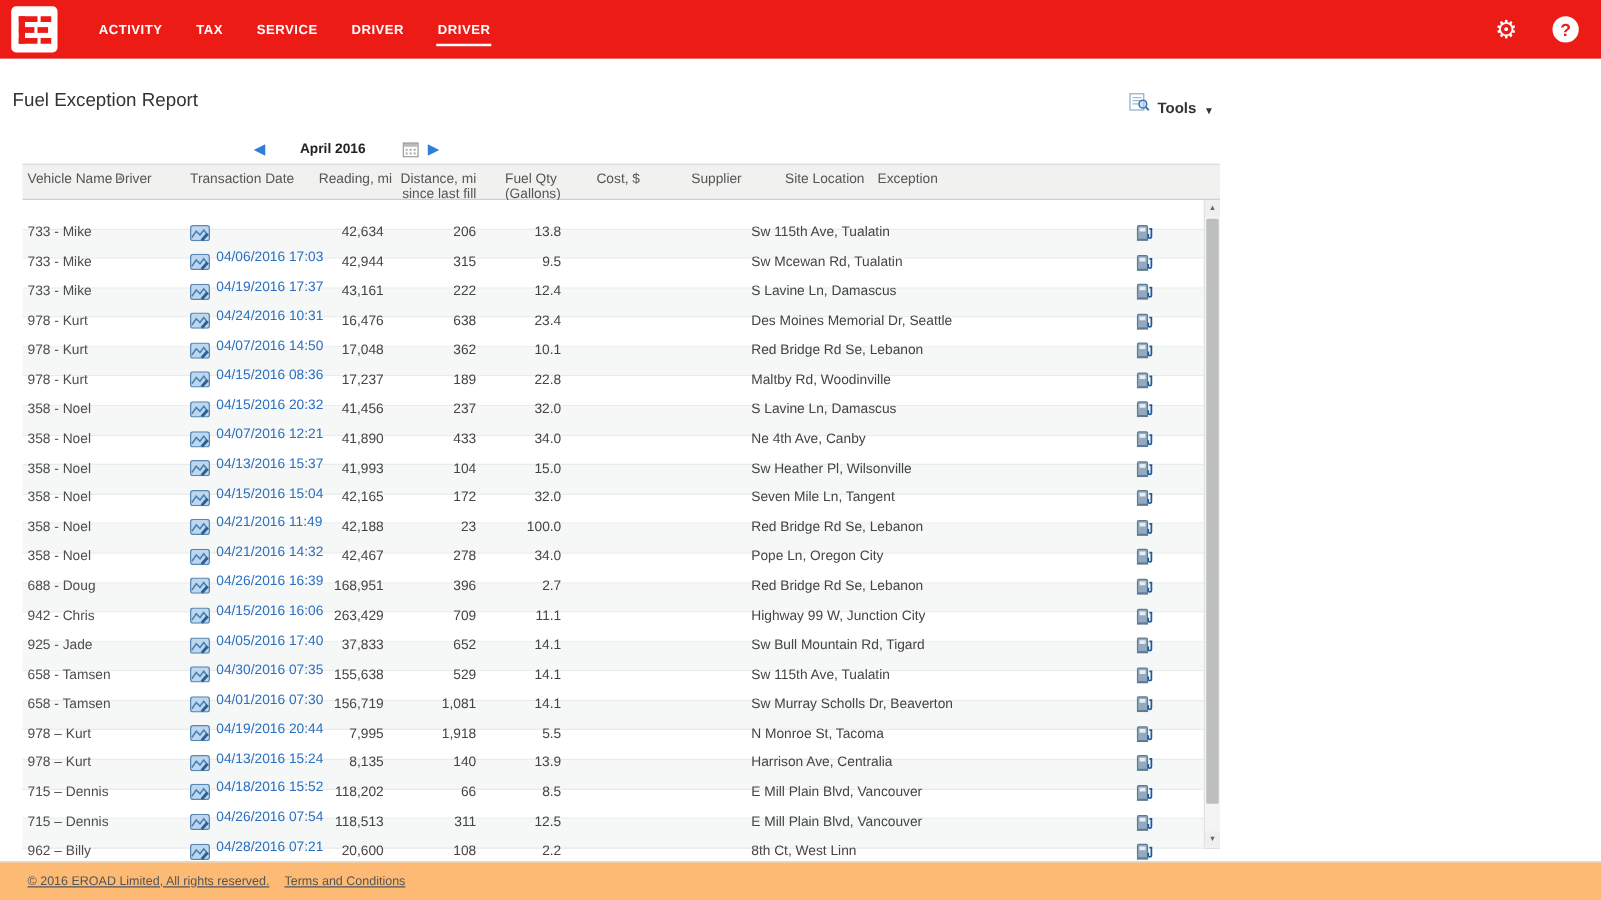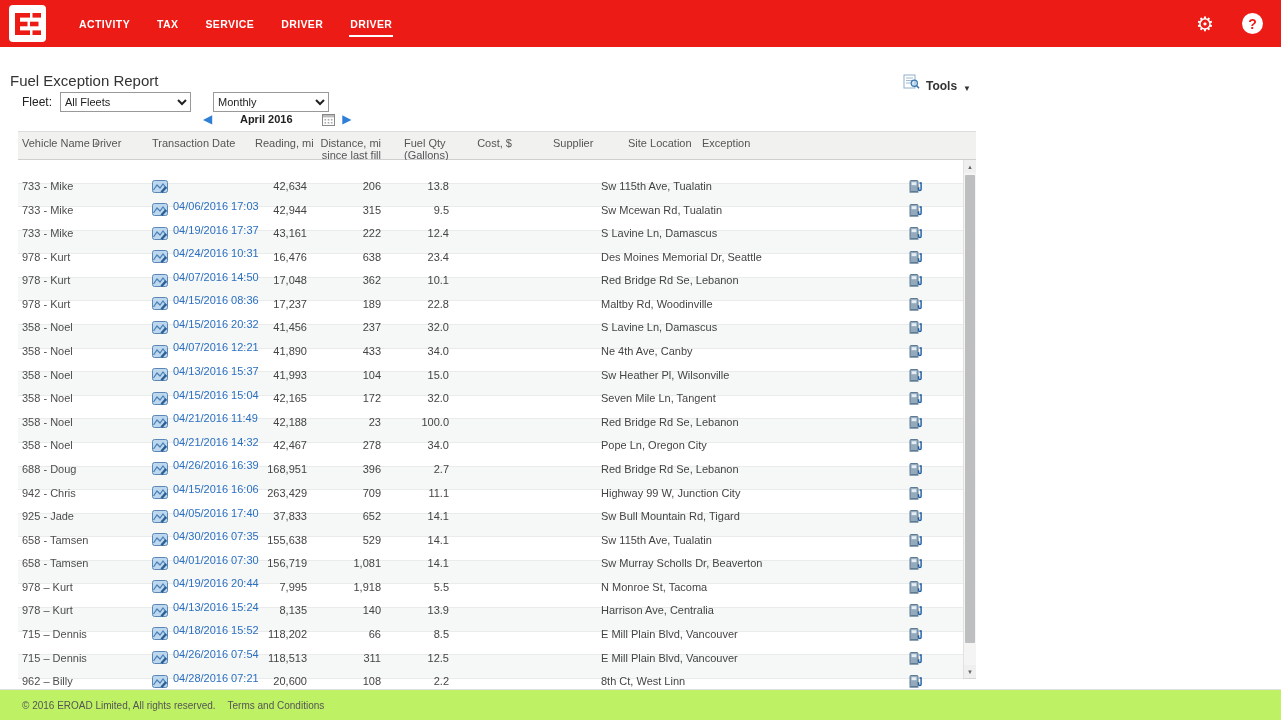--- a/index.html
+++ b/index.html
@@ -99,23 +99,23 @@
     display:flex; align-items:center; justify-content:center;
     font-size:6px; color:#666; cursor:pointer;
   }
   .sb-up { top:0; }
   .sb-down { bottom:0; }
   .sb-thumb { position:absolute; left:1px; right:1px; top:15px; height:468px; background:#bcbec0; border-radius:1px; cursor:pointer; }
 
   
   .footer {
     position:absolute; left:0; right:0; bottom:0; height:31px;
-    border-top:1px solid #e0e0e0; background:#bef264;
+    border-top:1px solid #e0e0e0; background:#fdba74;
     display:flex; align-items:center; padding-left:22px; gap:12px;
-    font-size:10px; color:#555;
+    font-size:10px; color:#555;text-decoration:underline;
   }
   .terms-link { color:#555; text-decoration:none; cursor:pointer; }
 </style>
 </head>
 <body>
 
 <header class="topbar">
   <div class="logo">
     <svg width="30" height="30" viewBox="0 0 30 30">
       <g fill="#ed1b16">
@@ -154,29 +154,20 @@
         <line x1="3" y1="6.5" x2="10" y2="6.5" stroke="#9fb9d2"></line>
         <line x1="3" y1="9" x2="8" y2="9" stroke="#9fb9d2"></line>
         <circle cx="11.3" cy="9.3" r="3.1" fill="rgba(170,205,240,0.55)" stroke="#3a76ad" stroke-width="1.2"></circle>
         <line x1="13.5" y1="11.5" x2="16" y2="14.2" stroke="#3a76ad" stroke-width="1.6"></line>
       </svg>
     </span>
     <span>Tools</span>
     <span class="caret">▼</span>
   </div>
 
-  <div class="filters">
-    <label>Fleet:</label>
-    <select class="sel sel-fleet">
-      <option>All Fleets</option>
-    </select>
-    <select class="sel sel-period">
-      <option>Monthly</option>
-    </select>
-  </div>
 
   <div class="date-nav">
     <span class="arrow-btn">◀</span>
     <span class="month-label">April 2016</span>
     <span class="cal-btn">
       <svg width="13" height="13" viewBox="0 0 13 13">
         <rect x="0.5" y="1.5" width="12" height="11" fill="#ffffff" stroke="#888888"></rect>
         <rect x="1" y="2" width="11" height="2.4" fill="#bbbbbb"></rect>
         <rect x="2.5" y="6" width="1.6" height="1.6" fill="#aaaaaa"></rect>
         <rect x="5.7" y="6" width="1.6" height="1.6" fill="#aaaaaa"></rect>

